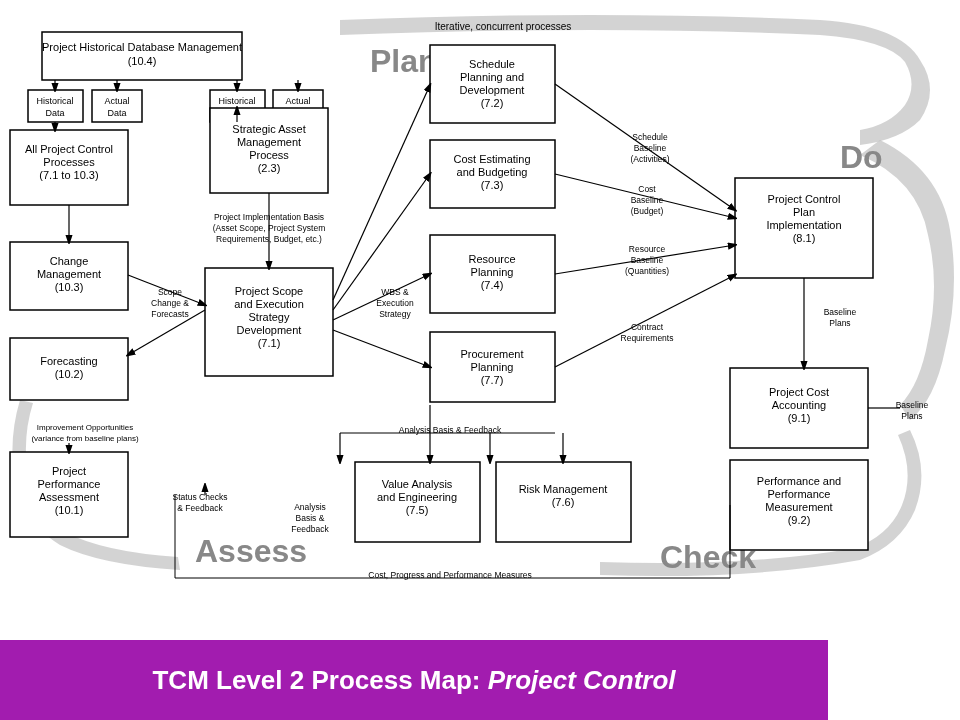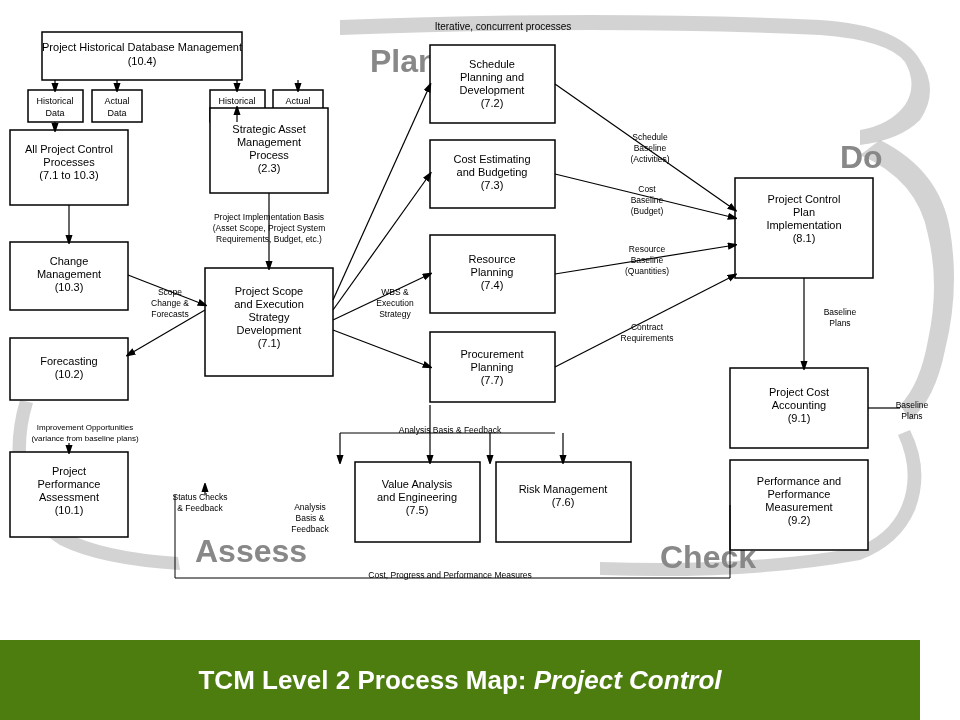--- a/index.html
+++ b/index.html
@@ -17,23 +17,23 @@
       position: relative;
     }
     #diagram-area {
       width: 960px;
       height: 640px;
       background: white;
       position: relative;
       overflow: hidden;
     }
     #footer-bar {
-      width: 920px;
+      width: 828px;
       height: 80px;
-      background: #4d7c0f;
+      background: #a21caf;
       display: flex;
       align-items: center;
       justify-content: center;
     }
     #footer-title {
       color: white;
       font-size: 26px;
       font-weight: bold;
     }
     #footer-title em {

